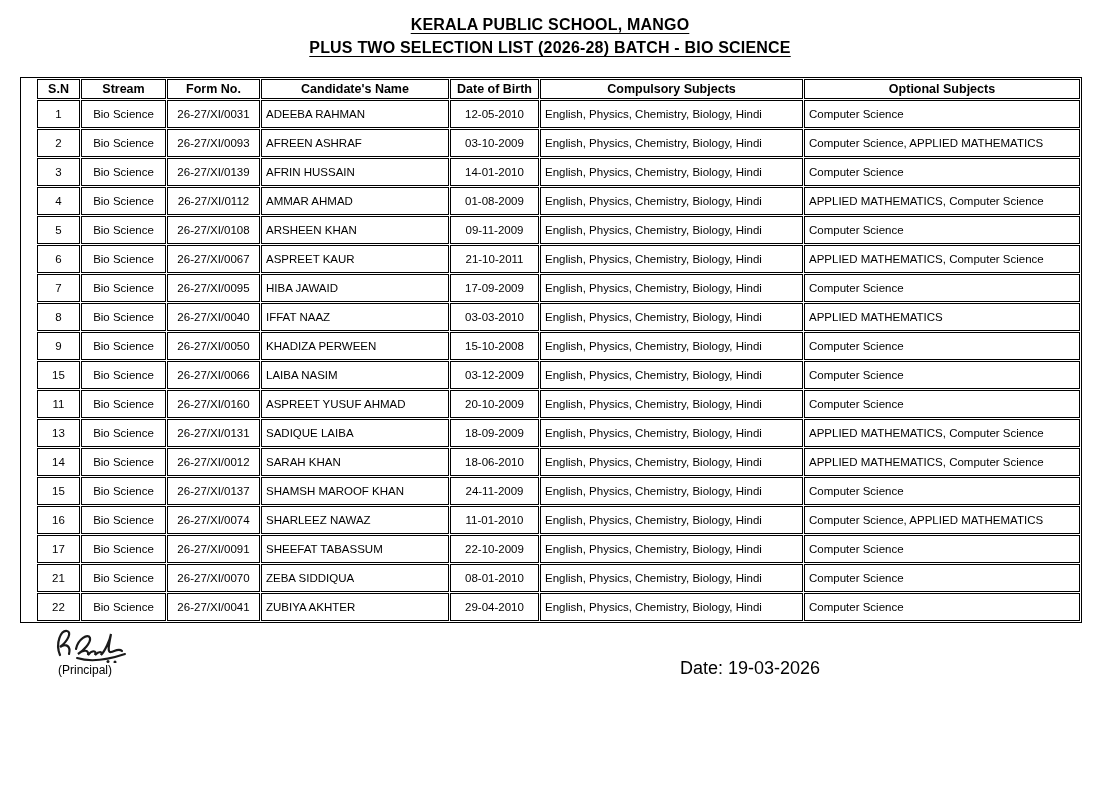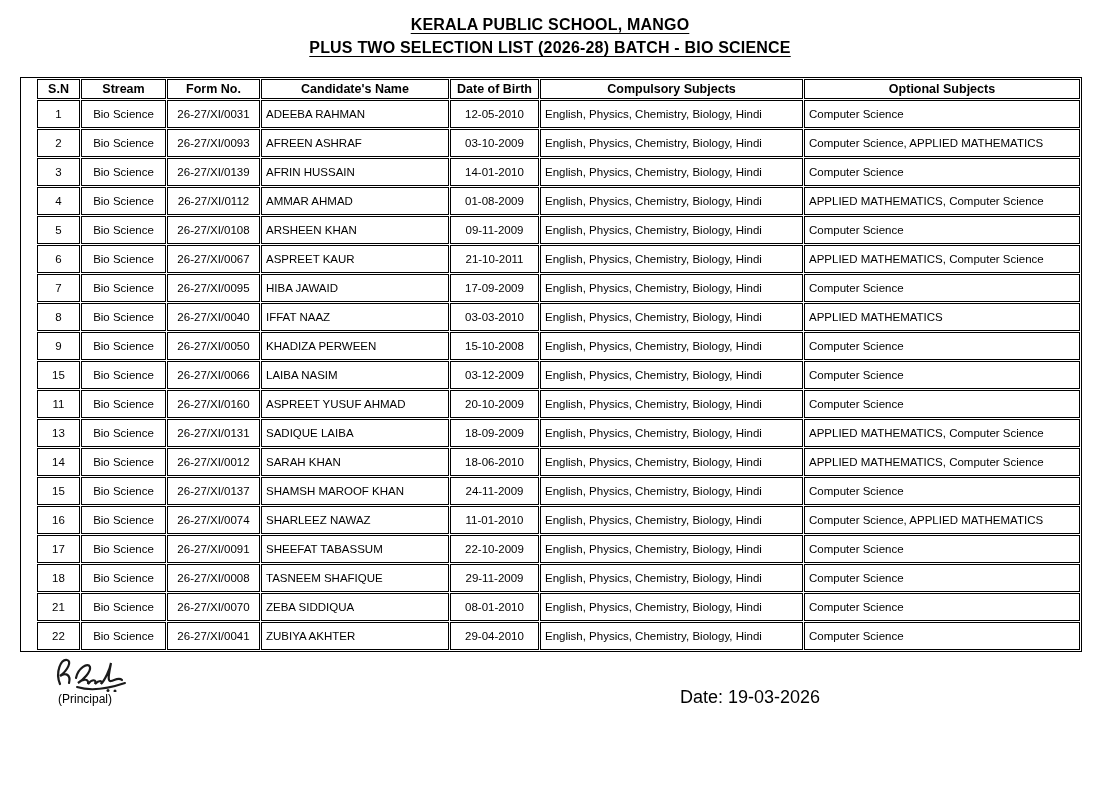--- a/index.html
+++ b/index.html
@@ -262,29 +262,20 @@
         <tr>
           <td class="align-c">17</td>
           <td class="align-c">Bio Science</td>
           <td class="align-c">26-27/XI/0091</td>
           <td class="align-l">SHEEFAT TABASSUM</td>
           <td class="align-c">22-10-2009</td>
           <td class="align-l">English, Physics, Chemistry, Biology, Hindi</td>
           <td class="align-l">Computer Science</td>
         </tr>
         <tr>
-          <td class="align-c">18</td>
-          <td class="align-c">Bio Science</td>
-          <td class="align-c">26-27/XI/0008</td>
-          <td class="align-l">TASNEEM SHAFIQUE</td>
-          <td class="align-c">29-11-2009</td>
-          <td class="align-l">English, Physics, Chemistry, Biology, Hindi</td>
-          <td class="align-l">Computer Science</td>
-        </tr>
-        <tr>
           <td class="align-c">21</td>
           <td class="align-c">Bio Science</td>
           <td class="align-c">26-27/XI/0070</td>
           <td class="align-l">ZEBA SIDDIQUA</td>
           <td class="align-c">08-01-2010</td>
           <td class="align-l">English, Physics, Chemistry, Biology, Hindi</td>
           <td class="align-l">Computer Science</td>
         </tr>
         <tr>
           <td class="align-c">22</td>

